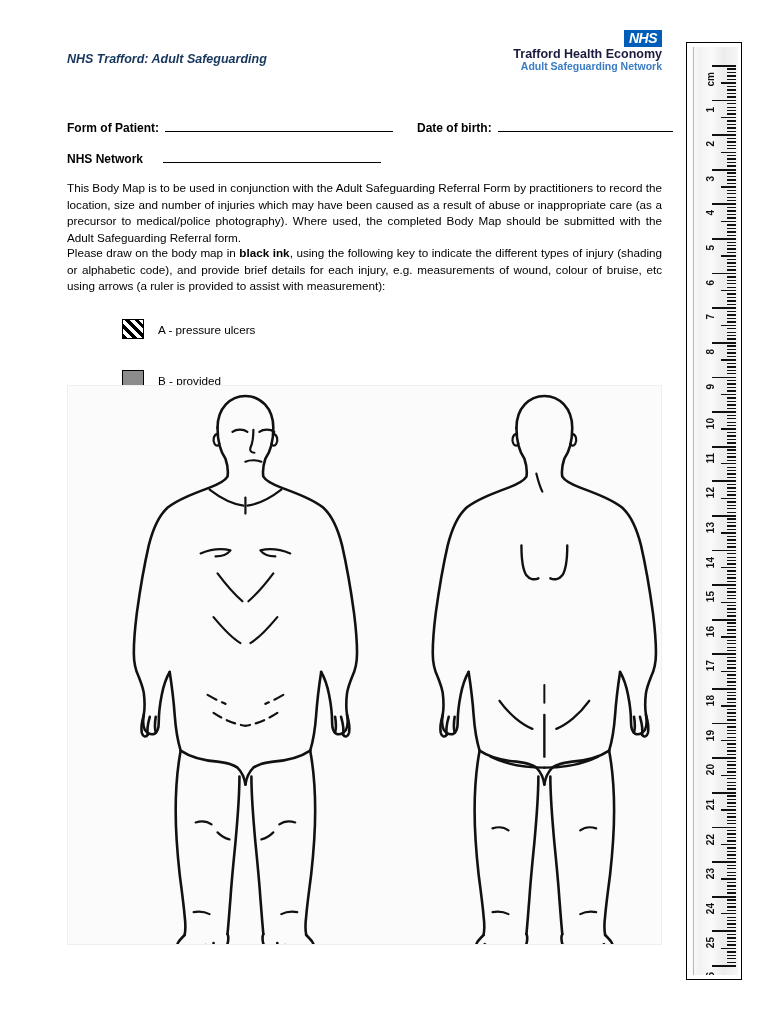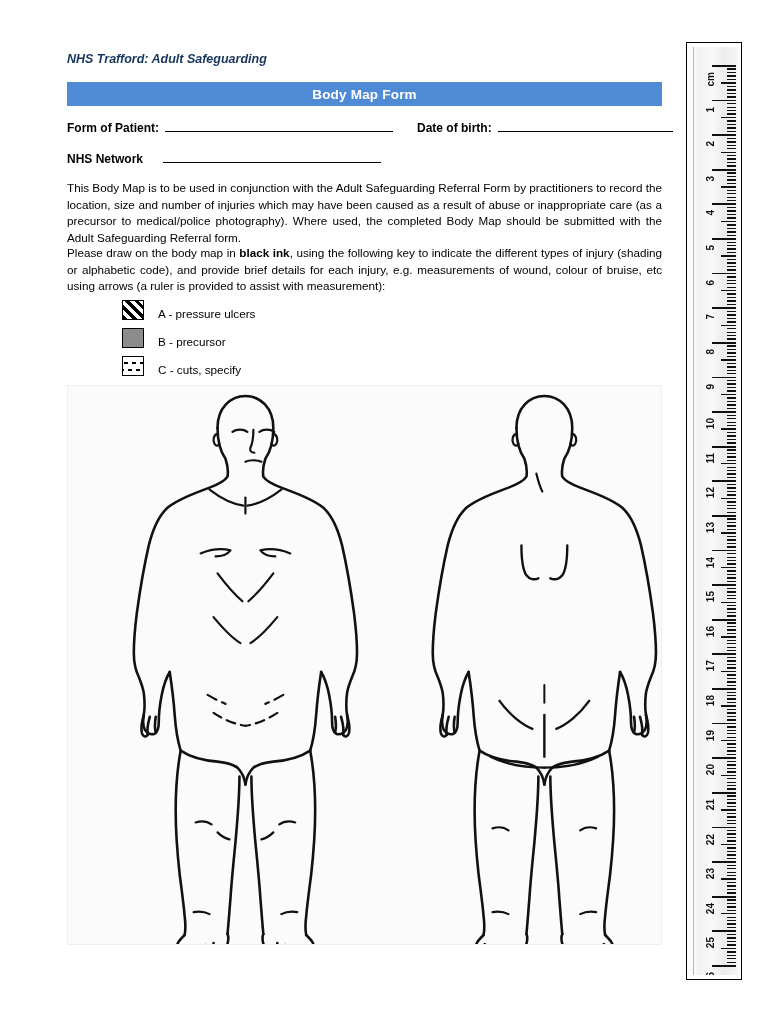--- a/index.html
+++ b/index.html
@@ -132,22 +132,23 @@
     position: absolute;
     left: 67px; top: 292px;
     width: 595px;
     height: 84px;
   }
   .legend-col { position: absolute; top: 0; }
   .legend-col.left  { left: 55px; }
   .legend-col.right { left: 290px; }
   .legend-item {
     display: flex;
-    align-items: flex-end;
+    align-items: center;
     height: 28px;
+    margin-top: 23px;
   }
   .swatch {
     width: 22px;
     height: 20px;
     border: 1.5px solid #000;
     box-sizing: border-box;
     flex: 0 0 auto;
     background-color: #ffffff;
   }
   .swatch-label {
@@ -245,23 +246,27 @@
   }
   .rnum.unit { font-size: 10px; }
 </style>
 </head>
 <body>
 
 <div class="page">
 
   <div class="header">
     <div class="org-title">NHS Trafford: Adult Safeguarding</div>
+    <div class="logo-block">
+      <div class="nhs-badge">NHS</div>
+      <div class="trafford-line">Trafford Health Economy</div>
+      <div class="network-line">Adult Safeguarding Network</div>
+    </div>
   </div>
 
-  <div class="banner">Body Map Form</div>
 
   <div class="fields">
     <div class="field-row">
       <div class="fld f-name">
         <span class="lab">Form of Patient:</span>
         <span class="rule"></span>
       </div>
       <div class="fld f-dob">
         <span class="lab">Date of birth:</span>
         <span class="rule"></span>
@@ -278,21 +283,21 @@
   <div class="para para-2"><span>Please draw on the body map in </span><b>black ink</b><span>, using the following key to indicate the different types of injury (shading or alphabetic code), and provide brief details for each injury, e.g. measurements of wound, colour of bruise, etc using arrows (a ruler is provided to assist with measurement):</span></div>
 
   <div class="legend">
     <div class="legend-col left">
       <div class="legend-item">
         <span class="swatch sw-hatch"></span>
         <span class="swatch-label">A - pressure ulcers</span>
       </div>
       <div class="legend-item">
         <span class="swatch sw-solid"></span>
-        <span class="swatch-label">B - precursor</span>
+        <span class="swatch-label">B - provided</span>
       </div>
       <div class="legend-item">
         <span class="swatch sw-dash"></span>
         <span class="swatch-label">C - cuts, specify</span>
       </div>
     </div>
   </div>
 
   <div class="bodymap">
     <svg viewBox="0 0 595 560" preserveAspectRatio="xMidYMid meet" fill="none" stroke="#111" stroke-width="2.6" stroke-linecap="round" stroke-linejoin="round">

